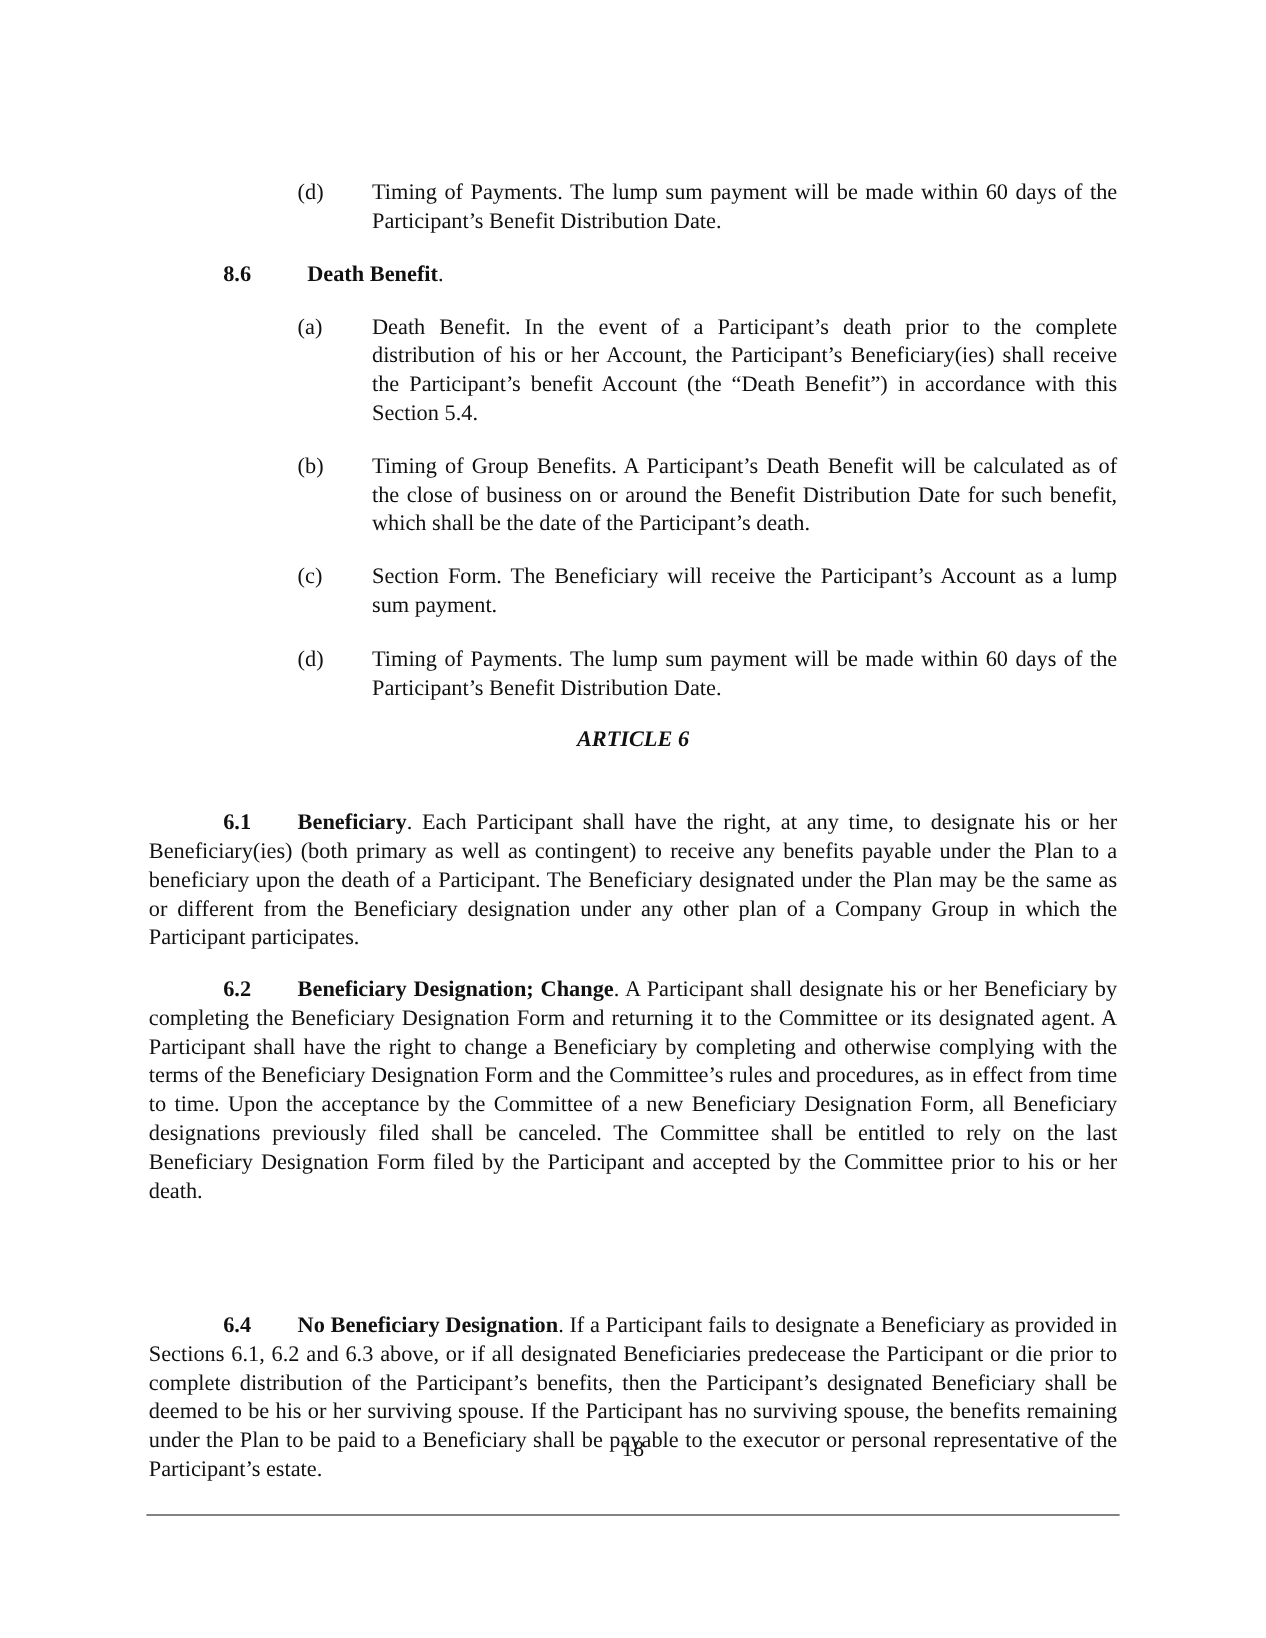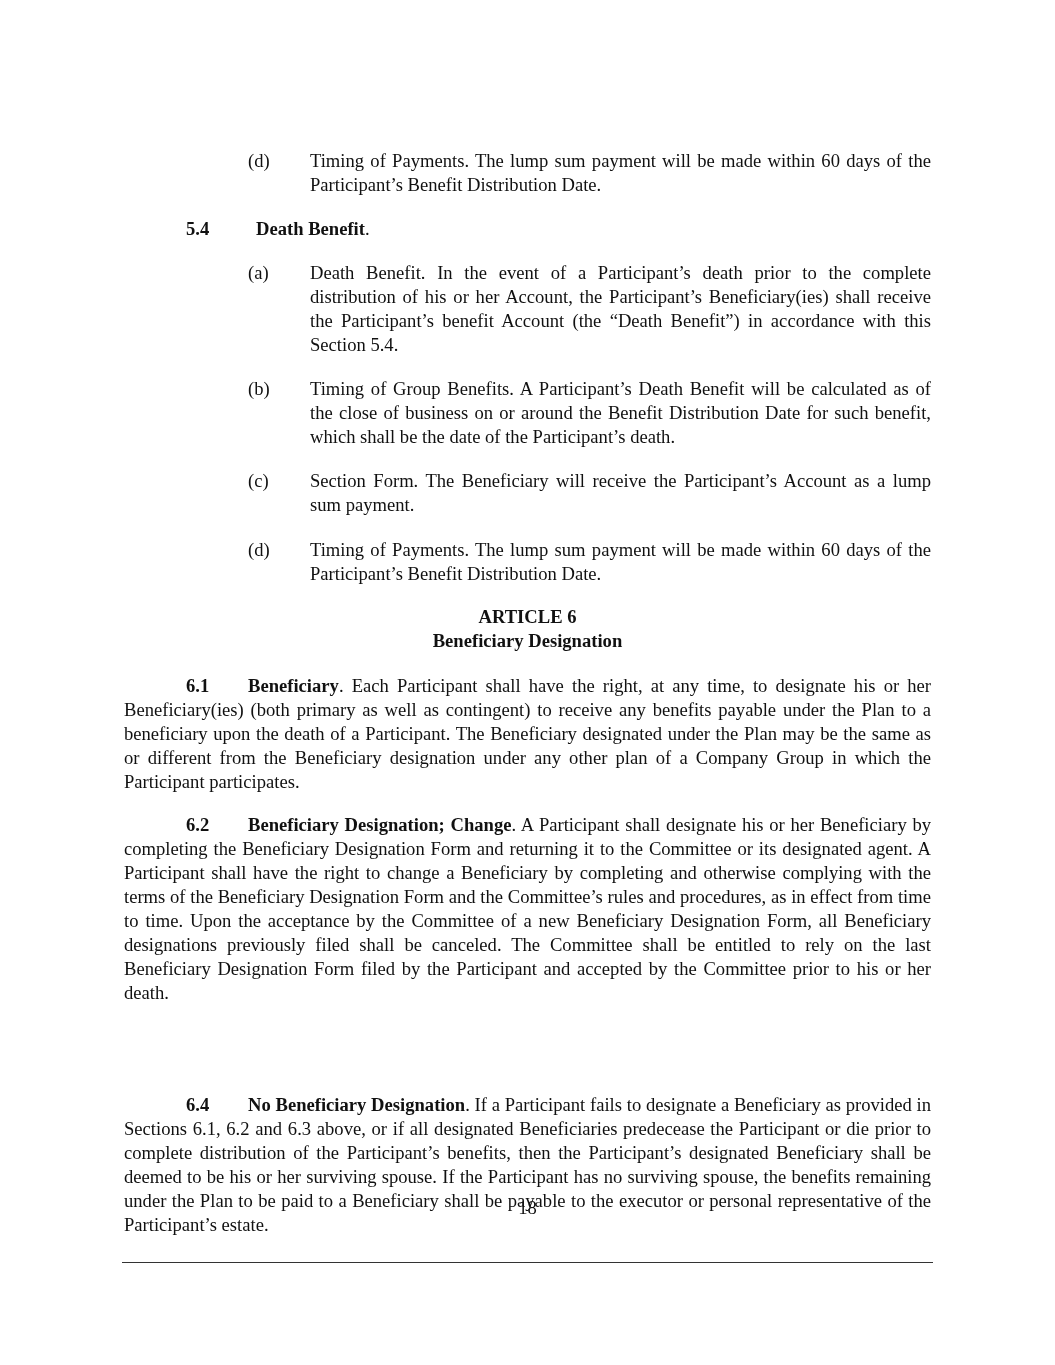--- a/index.html
+++ b/index.html
@@ -25,21 +25,21 @@
 <body>
 
 <div class="page">
 
   <div class="item" style="top:149px;">
     <span class="lab">(d)</span>
     <span class="txt"><span class="u">Timing of Payments</span><span>.  The lump sum payment will be made within 60 days of the Participant’s Benefit Distribution Date.</span></span>
   </div>
 
   <div class="sec-head" style="top:217px;">
-    <span class="num">5.4</span>
+    <span class="num">8.6</span>
     <span class="ttl"><span class="u">Death Benefit</span><span style="font-weight:normal">.</span></span>
   </div>
 
   <div class="item" style="top:261px;">
     <span class="lab">(a)</span>
     <span class="txt"><span class="u">Death Benefit</span><span>.  In the event of a Participant’s death prior to the complete distribution of his or her Account, the Participant’s Beneficiary(ies) shall receive the Participant’s benefit Account (the “</span><span class="u">Death Benefit</span><span>”) in accordance with this Section 5.4.</span></span>
   </div>
 
   <div class="item" style="top:377px;">
     <span class="lab">(b)</span>
@@ -49,22 +49,21 @@
   <div class="item" style="top:469px;">
     <span class="lab">(c)</span>
     <span class="txt"><span class="u">Section Form</span><span>.  The Beneficiary will receive the Participant’s Account as a lump sum payment.</span></span>
   </div>
 
   <div class="item" style="top:538px;">
     <span class="lab">(d)</span>
     <span class="txt"><span class="u">Timing of Payments</span><span>.  The lump sum payment will be made within 60 days of the Participant’s Benefit Distribution Date.</span></span>
   </div>
 
-  <div class="center" style="top:605px;">ARTICLE 6</div>
-  <div class="center" style="top:629px;"><span class="u">Beneficiary Designation</span></div>
+  <div class="center" style="top:605px;font-style:italic;">ARTICLE 6</div>
 
   <div class="blk para" style="top:674px;"><span class="num">6.1</span><span class="u b">Beneficiary</span><span>.  Each Participant shall have the right, at any time, to designate his or her Beneficiary(ies) (both primary as well as contingent) to receive any benefits payable under the Plan to a beneficiary upon the death of a Participant.  The Beneficiary designated under the Plan may be the same as or different from the Beneficiary designation under any other plan of a Company Group in which the Participant participates.</span></div>
 
   <div class="blk para" style="top:813px;"><span class="num">6.2</span><span class="u b">Beneficiary Designation; Change</span><span>.  A Participant shall designate his or her Beneficiary by completing the Beneficiary Designation Form and returning it to the Committee or its designated agent.  A Participant shall have the right to change a Beneficiary by completing and otherwise complying with the terms of the Beneficiary Designation Form and the Committee’s rules and procedures, as in effect from time to time.  Upon the acceptance by the Committee of a new Beneficiary Designation Form, all Beneficiary designations previously filed shall be canceled. The Committee shall be entitled to rely on the last Beneficiary Designation Form filed by the Participant and accepted by the Committee prior to his or her death.</span></div>
 
 
   <div class="blk para" style="top:1093px;"><span class="num">6.4</span><span class="u b">No Beneficiary Designation</span><span>.  If a Participant fails to designate a Beneficiary as provided in Sections 6.1, 6.2 and 6.3 above, or if all designated Beneficiaries predecease the Participant or die prior to complete distribution of the Participant’s benefits, then the Participant’s designated Beneficiary shall be deemed to be his or her surviving spouse.  If the Participant has no surviving spouse, the benefits remaining under the Plan to be paid to a Beneficiary shall be payable to the executor or personal representative of the Participant’s estate.</span></div>
 
   <div class="rule"></div>
   <div class="pnum">18</div>

